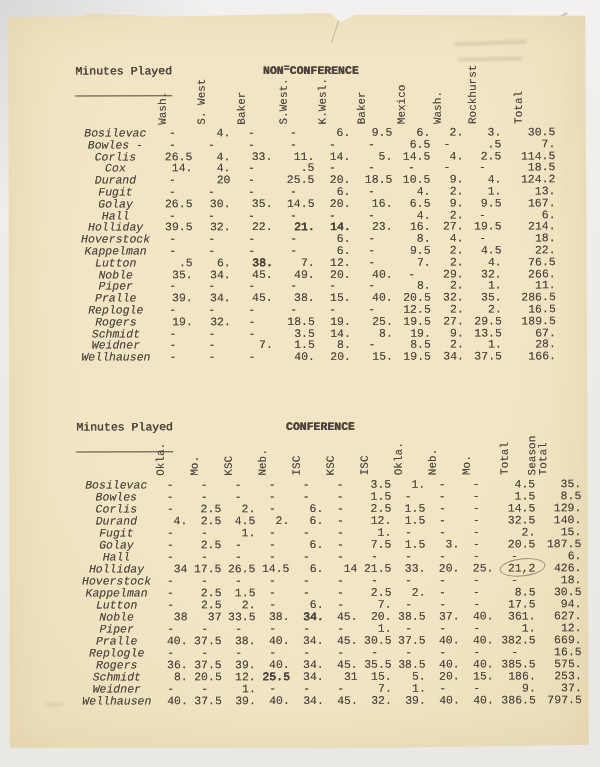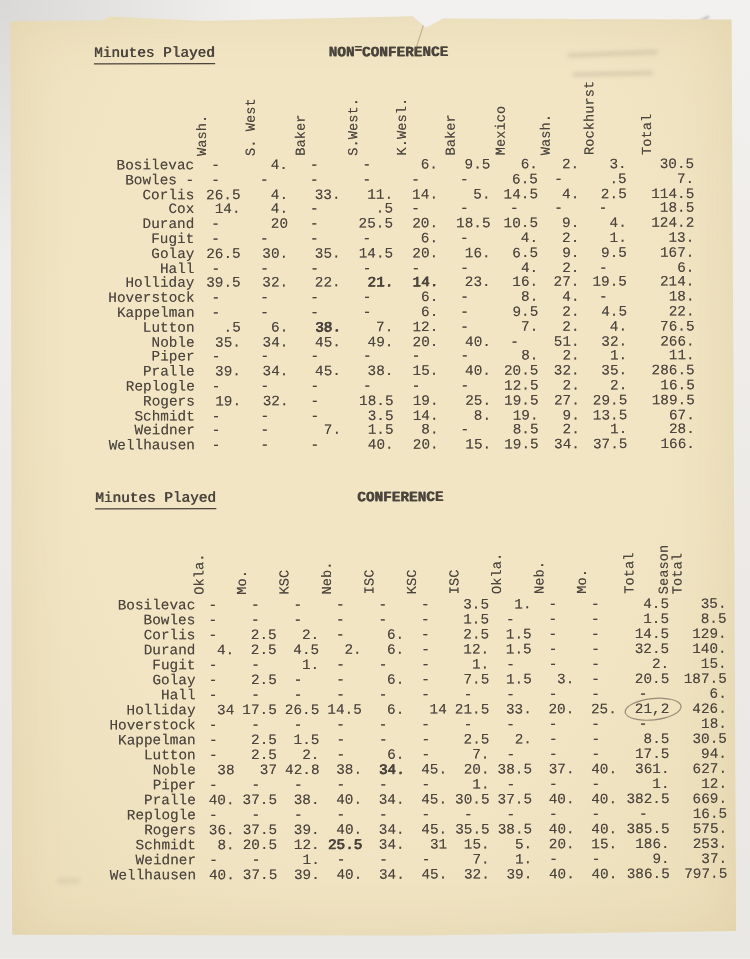--- a/index.html
+++ b/index.html
@@ -16,22 +16,22 @@
     box-shadow:0 3px 8px rgba(0,0,0,.22), inset 0 0 45px rgba(160,130,80,.13);
     transform:rotate(-0.15deg);
     clip-path:polygon(0.4% 0.6%, 13% 0.5%, 14.2% 0.1%, 27% 0.6%, 55.8% 0.15%, 57.6% 1.4%, 60% 0.4%, 99.7% 0.6%, 100% 99.4%, 56% 99.8%, 0.3% 99.6%);
     padding:24px 0 0 62px;box-sizing:border-box;
     color:var(--ink,#4b443c);
     font-size:11.5px;
   }
   .ink{text-shadow:0 0 .5px rgba(75,68,60,.55);}
   .heading-row{display:flex;align-items:baseline;margin-left:7px;height:14px;}
   .heading-row.second{margin-top:30px;}
-  .doc-title{border-bottom:1.4px solid currentColor;padding-bottom:1px;white-space:pre;
-    text-shadow:.5px 0 0 currentColor;}
+  .doc-title{border-bottom:1.4px solid currentColor;padding-bottom:18px;white-space:pre;
+    text-shadow:.5px 0 0 currentColor;margin-top:28px;}
   .section-title{white-space:pre;text-shadow:.5px 0 0 currentColor;font-weight:bold;}
   .st1{margin-left:91px;}
   .st2{margin-left:113px;}
   .sup{position:relative;top:-3px;font-size:10px;}
 
   .tbl{margin-left:7px;}
   .thead,.tbody{display:grid;}
   .t1 .thead,.t1 .tbody{grid-template-columns:80px 40px 38px 42px 42px 36px 42px 38px 33px 38px 54px;}
   .t2 .thead,.t2 .tbody{grid-template-columns:80px 34px 34px 34px 34px 34px 34px 34px 34px 34px 34px 42px 46px;}
   .t1 .thead{margin-top:6px;height:70px;}
@@ -40,21 +40,21 @@
   .t2 .tbody{grid-auto-rows:12px;}
   .hcell{position:relative;}
   .vert{
     position:absolute;bottom:2px;left:calc(50% - 7px);
     transform-origin:0 100%;transform:rotate(-90deg);
     white-space:pre;line-height:10.5px;font-size:11px;
     text-shadow:0 0 .5px rgba(75,68,60,.5);
   }
   .hcell.two .vert{left:calc(50% - 13px);}
   .cell{white-space:pre;overflow:visible;text-shadow:0 0 .5px rgba(75,68,60,.5);}
-  .cell.name{text-align:right;}
+  .cell.name{text-align:center;font-style:italic;}
   .cell.num{text-align:right;padding-right:3px;}
   .cell.dash{text-align:center;padding-right:6px;}
   .cell.ov{text-shadow:.6px 0 0 currentColor,0 .4px 0 currentColor;}
   .circled{position:relative;display:inline-block;}
   .circled::after{
     content:"";position:absolute;left:-8px;top:-3px;right:-10px;bottom:-2px;
     border:1.3px solid rgba(115,105,88,.7);border-radius:50%;
     transform:rotate(-6deg);
   }
   
@@ -247,21 +247,21 @@
         <div class="cell num">4.</div>
         <div class="cell num">76.5</div>
         <div class="cell name">Noble</div>
         <div class="cell num">35.</div>
         <div class="cell num">34.</div>
         <div class="cell num">45.</div>
         <div class="cell num">49.</div>
         <div class="cell num">20.</div>
         <div class="cell num">40.</div>
         <div class="cell num dash">-</div>
-        <div class="cell num">51.</div>
+        <div class="cell num">29.</div>
         <div class="cell num">32.</div>
         <div class="cell num">266.</div>
         <div class="cell name">Piper</div>
         <div class="cell num dash">-</div>
         <div class="cell num dash">-</div>
         <div class="cell num dash">-</div>
         <div class="cell num dash">-</div>
         <div class="cell num dash">-</div>
         <div class="cell num dash">-</div>
         <div class="cell num">8.</div>
@@ -523,21 +523,21 @@
         <div class="cell num dash">-</div>
         <div class="cell num">7.</div>
         <div class="cell num dash">-</div>
         <div class="cell num dash">-</div>
         <div class="cell num dash">-</div>
         <div class="cell num">17.5</div>
         <div class="cell num">94.</div>
         <div class="cell name">Noble</div>
         <div class="cell num">38</div>
         <div class="cell num">37</div>
-        <div class="cell num">42.8</div>
+        <div class="cell num">33.5</div>
         <div class="cell num">38.</div>
         <div class="cell num ov">34.</div>
         <div class="cell num">45.</div>
         <div class="cell num">20.</div>
         <div class="cell num">38.5</div>
         <div class="cell num">37.</div>
         <div class="cell num">40.</div>
         <div class="cell num">361.</div>
         <div class="cell num">627.</div>
         <div class="cell name">Piper</div>

